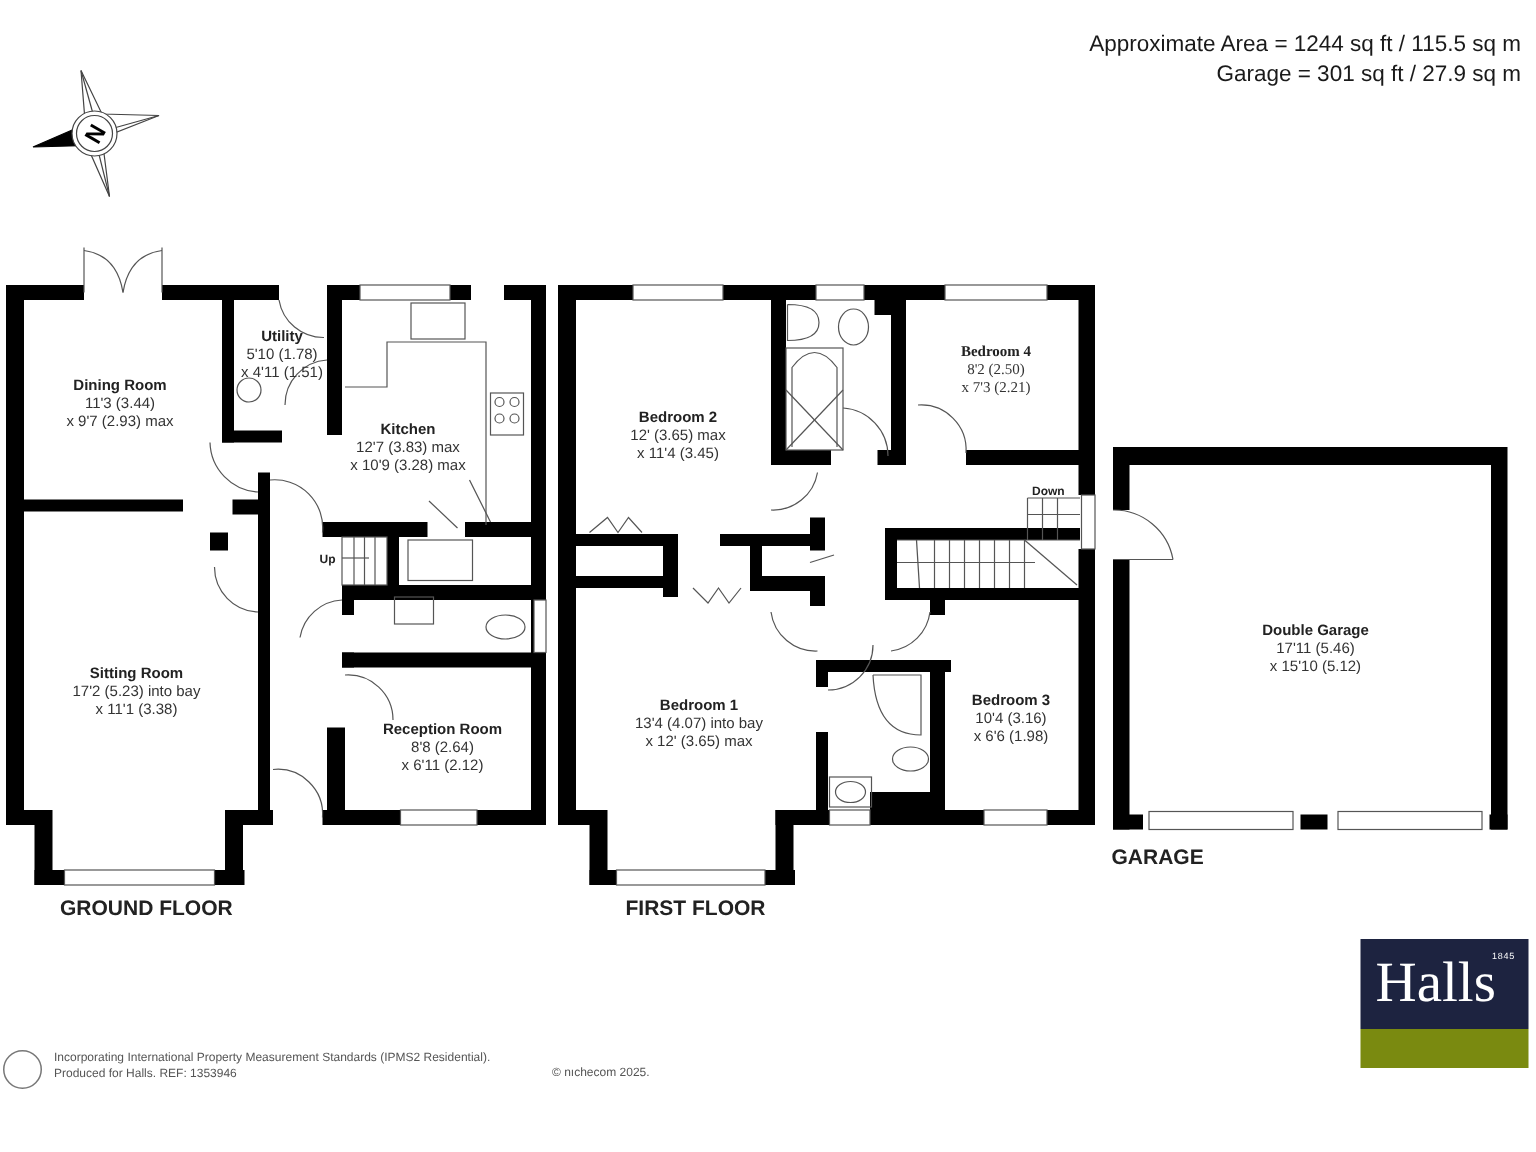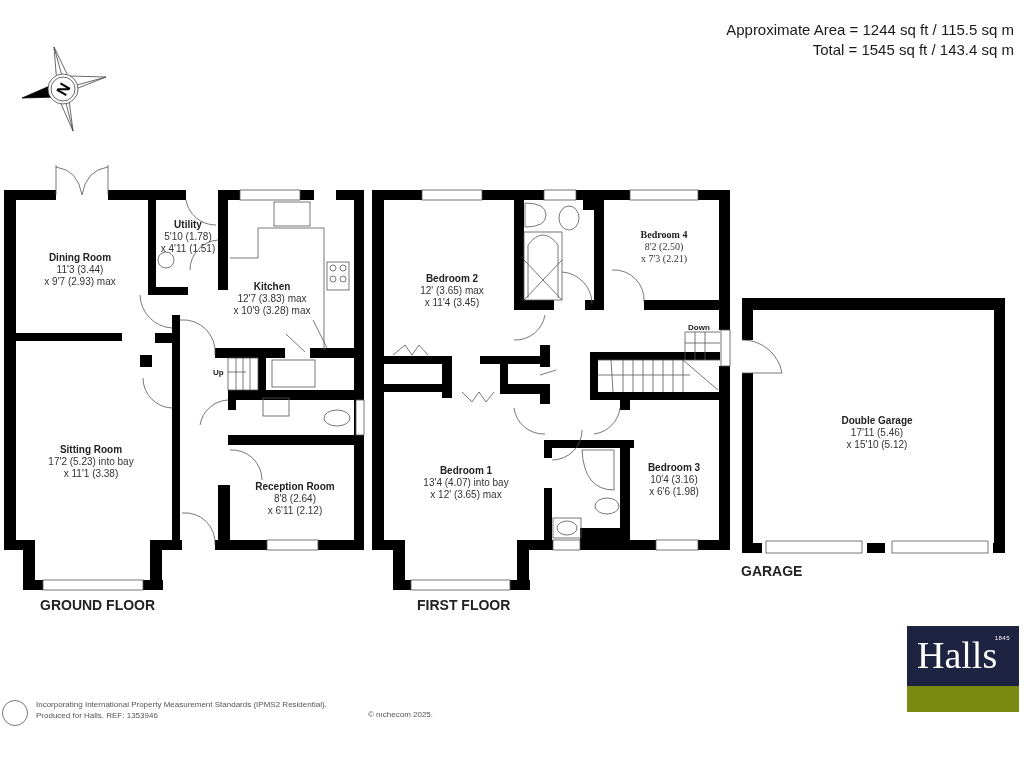--- a/index.html
+++ b/index.html
@@ -20,21 +20,21 @@
   .logo .top { height:60px; background:#1d2340; position:relative; }
   .logo .bottom { height:26px; background:#7a8a10; }
   .logo .brand { position:absolute; left:10px; top:6px; font-family:"Liberation Serif", serif; font-size:38px; color:#fff; line-height:46px; }
   .logo .year { position:absolute; right:9px; top:9px; font-size:6px; color:#fff; letter-spacing:0.5px; }
 </style>
 </head>
 <body>
 
 <div class="area">
   <div class="line">Approximate Area = 1244 sq ft / 115.5 sq m</div>
-  <div class="line">Total = 1545 sq ft / 143.4 sq m</div>
+  <div class="line">Garage = 301 sq ft / 27.9 sq m</div>
 </div>
 
 <svg class="plan" width="1024" height="768" viewBox="0 0 1024 768">
 
   <g fill="none" stroke="#444" stroke-width="0.8">
     <polygon points="54,47 68,76 106,77 68,92 73,131 58,97" fill="#fff"></polygon>
     <polygon points="22,98 52,85 58,97" fill="#000" stroke="#000"></polygon>
     <line x1="54" y1="47" x2="64" y2="83"></line>
     <line x1="106" y1="77" x2="70" y2="87"></line>
     <line x1="73" y1="131" x2="64" y2="95"></line>

